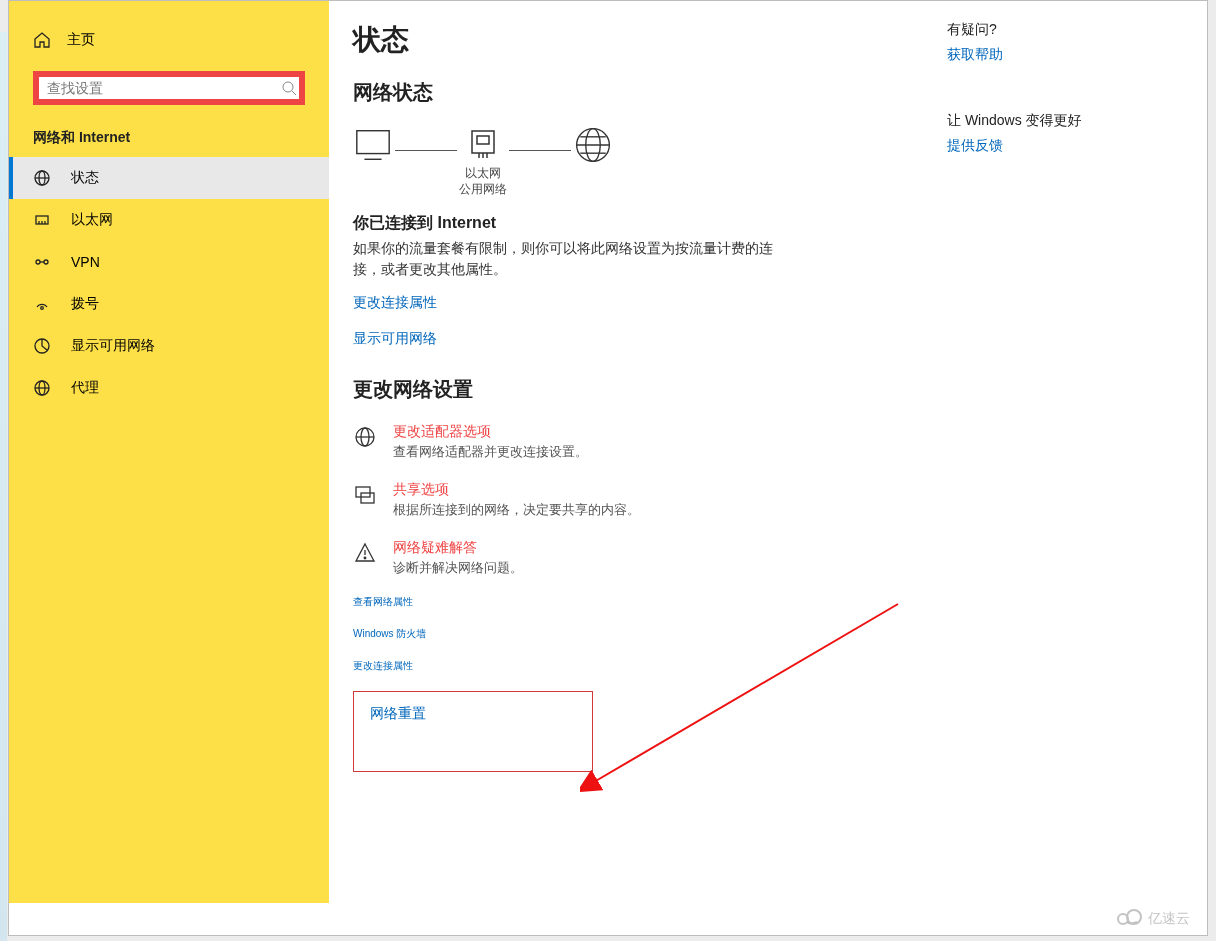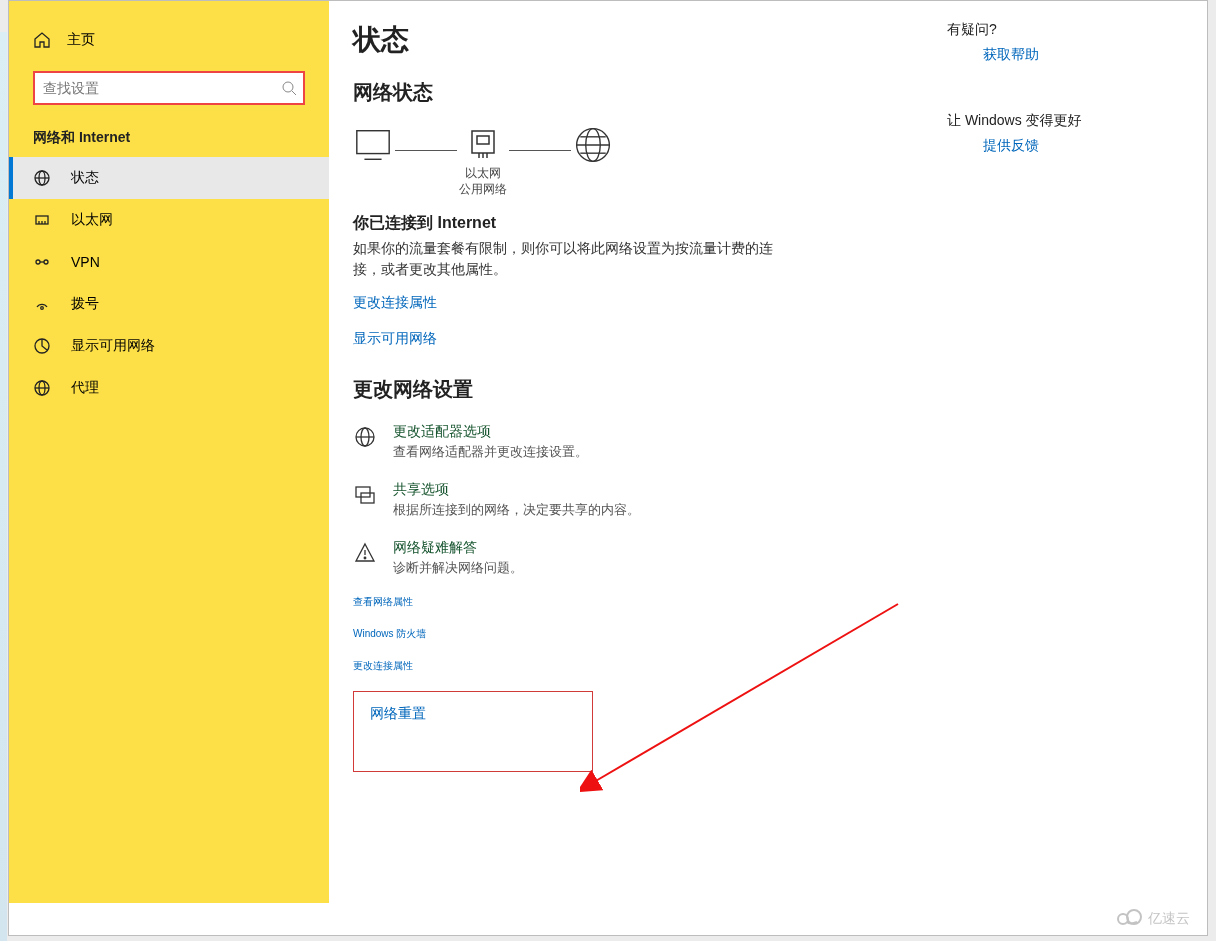--- a/index.html
+++ b/index.html
@@ -7,21 +7,21 @@
 .window { position: absolute; left: 8px; top: 0; width: 1200px; height: 936px; background: #fff; border: 1px solid #bdbdbd; }
 .titlebar { height: 32px; display: flex; align-items: center; justify-content: space-between; }
 .titlebar-left { padding-left: 12px; font-size: 12px; color: #222; }
 .titlebar-right { display: flex; height: 100%; }
 .win-btn { width: 46px; height: 100%; display: flex; align-items: center; justify-content: center; cursor: pointer; }
 .win-btn svg { stroke: #222; stroke-width: 1; fill: none; }
 .body-wrap { display: flex; height: calc(100% - 32px); }
 .sidebar { width: 320px; background: #fde047; display: flex; flex-direction: column; padding-top: 20px; }
 .home-row { display: flex; align-items: center; gap: 16px; padding: 10px 24px; font-size: 14px; cursor: pointer; }
 .search-wrap { padding: 12px 24px 0 24px; }
-.search-input { width: 100%; height: 34px; border: 2px solid #ef4444; padding: 0 30px 0 8px; font-size: 14px; outline: none; background: #fff; }
+.search-input { width: 100%; height: 34px; border: 6px solid #ef4444; padding: 0 30px 0 8px; font-size: 14px; outline: none; background: #fff; }
 .search-input::placeholder { color: #777; }
 .search-ico { position: relative; }
 .search-ico svg { position: absolute; right: 8px; top: 50%; transform: translateY(-50%); stroke: #888; fill: none; }
 .group-title { padding: 24px 24px 10px 24px; font-size: 14px; font-weight: 600; color: #222; }
 .nav-item { display: flex; align-items: center; gap: 20px; padding: 12px 24px; font-size: 14px; cursor: pointer; position: relative; }
 .nav-item.active { background: #e8e8e8; }
 .nav-item.active::before { content: ""; position: absolute; left: 0; top: 0; bottom: 0; width: 4px; background: #0078d4; }
 .nav-icon { width: 18px; height: 18px; display: inline-flex; align-items: center; justify-content: center; }
 .nav-icon svg { stroke: #222; fill: none; stroke-width: 1.3; }
 .content { flex: 1; display: flex; padding: 20px 30px 0 24px; overflow: hidden; }
@@ -35,26 +35,26 @@
 .diagram-icon { width: 40px; height: 40px; display: flex; align-items: center; justify-content: center; }
 .diagram-icon svg { stroke: #333; fill: none; stroke-width: 1.5; }
 .diagram-label { font-size: 12px; color: #444; margin-top: 2px; text-align: center; line-height: 1.3; min-height: 30px; }
 .sub-head { font-size: 16px; font-weight: 600; margin-top: 16px; color: #222; }
 .sub-text { font-size: 14px; color: #333; line-height: 1.5; margin-top: 4px; max-width: 420px; }
 .link { color: #0066bb; font-size: 14px; display: inline-block; margin-top: 14px; cursor: pointer; }
 .link2 { color: #0066bb; font-size: 10px; display: block; margin-top: 18px; cursor: pointer; }
 .opt-row { display: flex; gap: 16px; margin-top: 20px; }
 .opt-icon { width: 24px; height: 24px; flex-shrink: 0; display: flex; align-items: center; justify-content: center; margin-top: 2px; }
 .opt-icon svg { stroke: #333; fill: none; stroke-width: 1.3; }
-.opt-text .t1 { font-size: 14px; color: #14532d; }
+.opt-text .t1 { font-size: 14px; color: #ef4444; }
 .opt-text .t2 { font-size: 13px; color: #555; margin-top: 2px; }
 .reset-box { border: 1px solid #d23a3a; padding: 12px 16px 48px 16px; margin-top: 18px; width: 240px; }
 .reset-box .link-inner { color: #0066bb; font-size: 14px; cursor: pointer; }
 .side-head { font-size: 14px; color: #222; margin-bottom: 6px; }
-.side-link { color: #0066bb; font-size: 14px; cursor: pointer; margin-left: 36px; }
+.side-link { color: #0066bb; font-size: 14px; cursor: pointer; }
 .side-block { margin-bottom: 48px; }
 .arrow-svg { position: absolute; left: 580px; top: 598px; pointer-events: none; }
 .watermark { position: absolute; right: 12px; bottom: 8px; opacity: .6; }
 .watermark svg { fill: #9c9c9c; }
 .left-edge { position: absolute; left: 0; top: 32px; bottom: 0; width: 7px; background: linear-gradient(#dbeef4,#d3e6f0); }
 </style>
 </head>
 <body>
 
 <div class="left-edge"></div>

